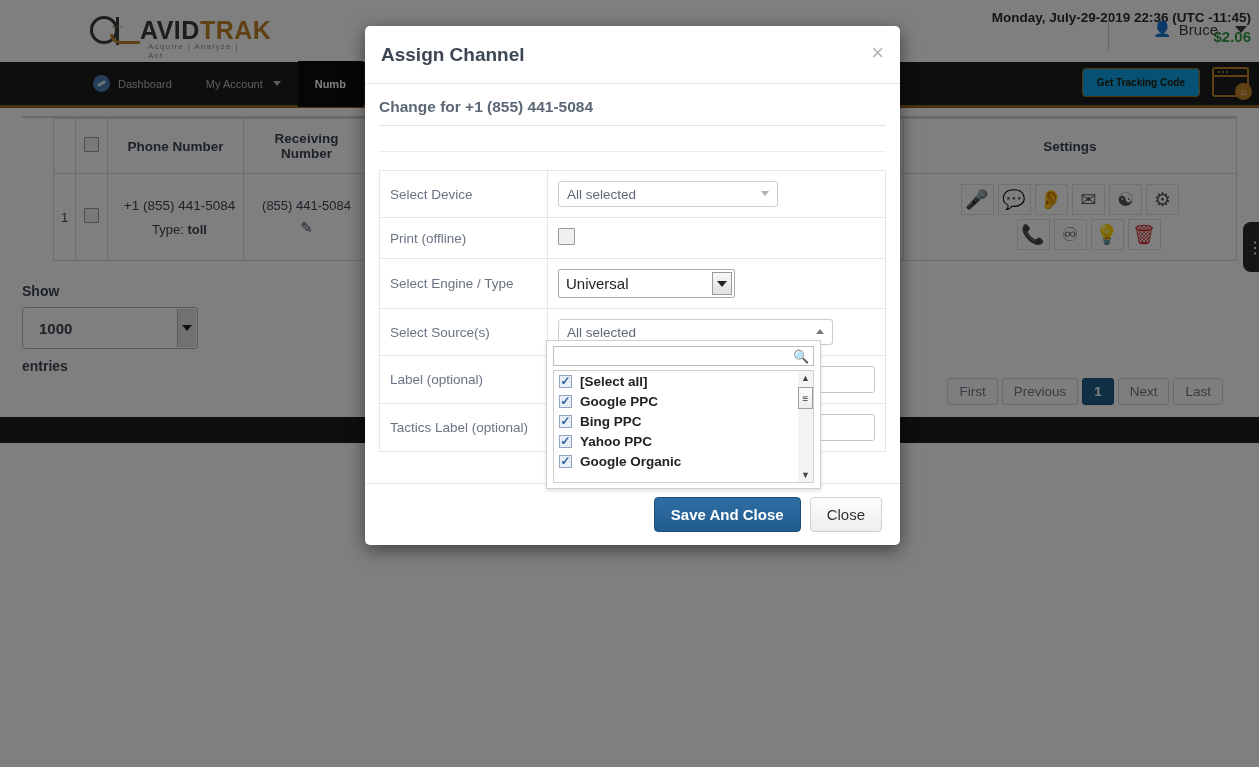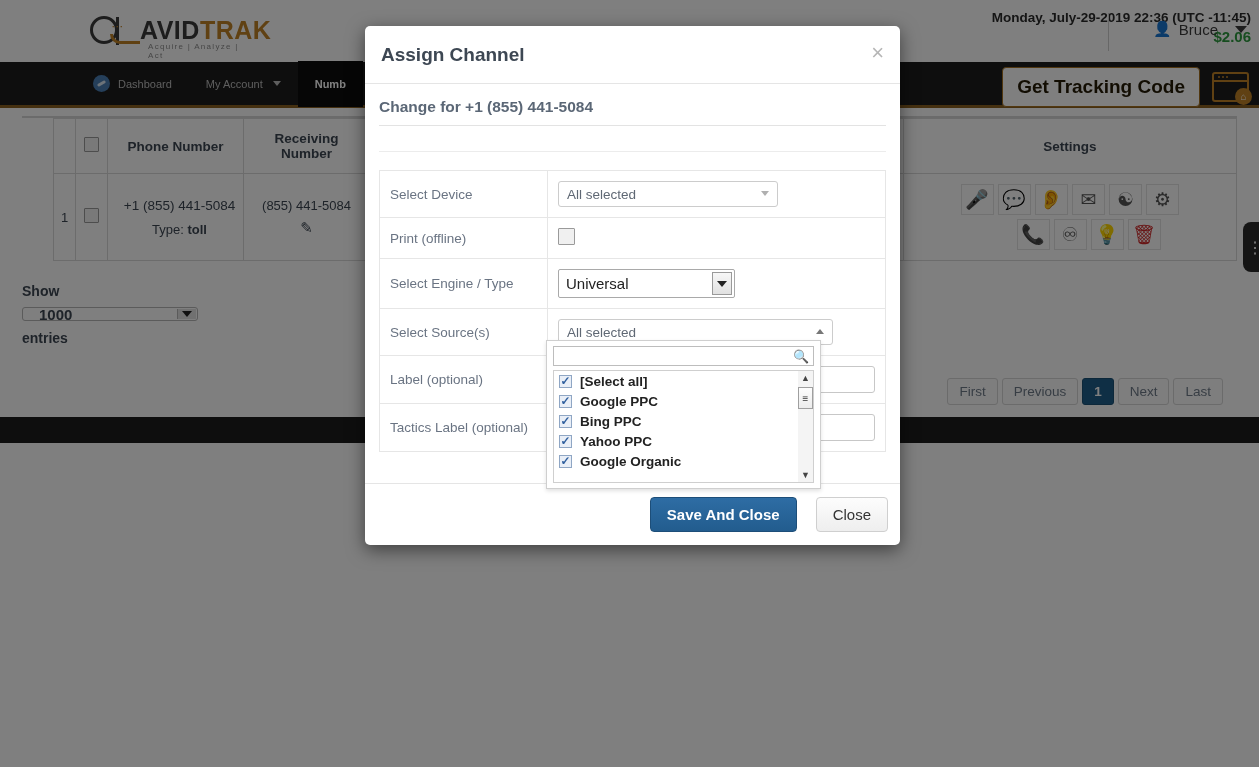--- a/index.html
+++ b/index.html
@@ -110,21 +110,21 @@
   .gauge-icon::after {
     content: ""; position: absolute; left: 4px; top: 7px;
     width: 9px; height: 3px; background: #d9e6f2; border-radius: 2px;
     transform: rotate(-30deg);
   }
   .nav-right {
     position: absolute; right: 10px; top: 5px;
     display: flex; align-items: center; gap: 12px;
   }
   .btn-tracking {
-    background: #ffffff; color: #241a05; font-weight: 700; font-size: 19px;
+    background: #0ea5e9; color: #241a05; font-weight: 700; font-size: 10px;
     padding: 8px 14px; border-radius: 4px; border: 1px solid #a26f1f;
   }
   .browser-icon {
     width: 37px; height: 30px; border: 2px solid #c08327; border-radius: 3px;
     position: relative; background: #1c1c1c;
   }
   .browser-icon .bar {
     position: absolute; left: 0; right: 0; top: 0; height: 8px;
     border-bottom: 2px solid #c08327;
   }
@@ -181,21 +181,21 @@
     display: flex; align-items: center; justify-content: center;
     font-size: 19px; color: #555;
   }
   .ic.green { color: #2faa2f; }
   .ic.red { color: #d02b2b; }
 
   
   .show-block { margin: 22px 22px 0 22px; }
   .show-label { font-weight: 700; font-size: 14px; color: #3d4753; }
   .select-1000 {
-    margin-top: 8px; width: 176px; height: 14px;
+    margin-top: 8px; width: 176px; height: 42px;
     border: 1px solid #b6b6b6; border-radius: 3px; background: #fff;
     display: flex; align-items: center; position: relative;
     font-size: 15px; font-weight: 700; color: #3d4753; padding-left: 16px;
   }
   .select-1000 .arrowbox {
     position: absolute; right: 1px; top: 1px; bottom: 1px; width: 19px;
     background: #e2e2e2; border-left: 1px solid #b6b6b6;
     display: flex; align-items: center; justify-content: center;
   }
   .tri-down {
@@ -352,21 +352,21 @@
     position: absolute; left: 0; right: 0; top: 16px; height: 22px;
     background: linear-gradient(#fdfdfd,#ececec); border: 1px solid #9f9f9f;
     display: flex; align-items: center; justify-content: center;
     font-size: 10px; color: #333;
   }
 
   .modal-foot {
     position: absolute; left: 0; right: 0; bottom: 0; height: 62px;
     border-top: 1px solid #e5e5e5;
     display: flex; align-items: center; justify-content: flex-end;
-    gap: 19px; padding-right: 12px;
+    gap: 9px; padding-right: 18px;
   }
   .btn-primary {
     background: linear-gradient(#2e6da4,#225c8e); color: #fff;
     border: 1px solid #1d4e79; border-radius: 4px;
     font-size: 15px; font-weight: 700; padding: 8px 16px;
   }
   .btn-default {
     background: linear-gradient(#fdfdfd,#eeeeee); color: #333;
     border: 1px solid #cfcfcf; border-radius: 4px;
     font-size: 15px; padding: 8px 16px;

